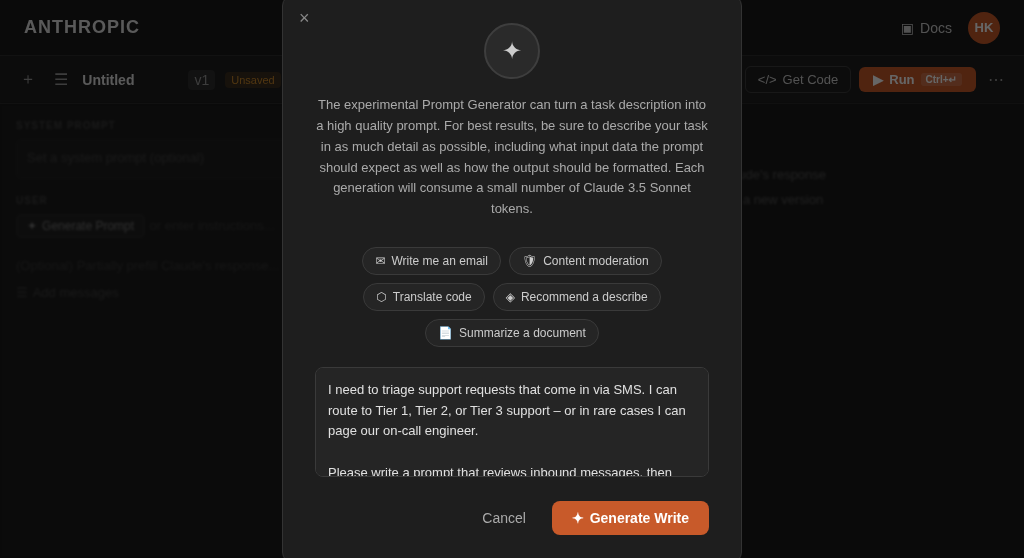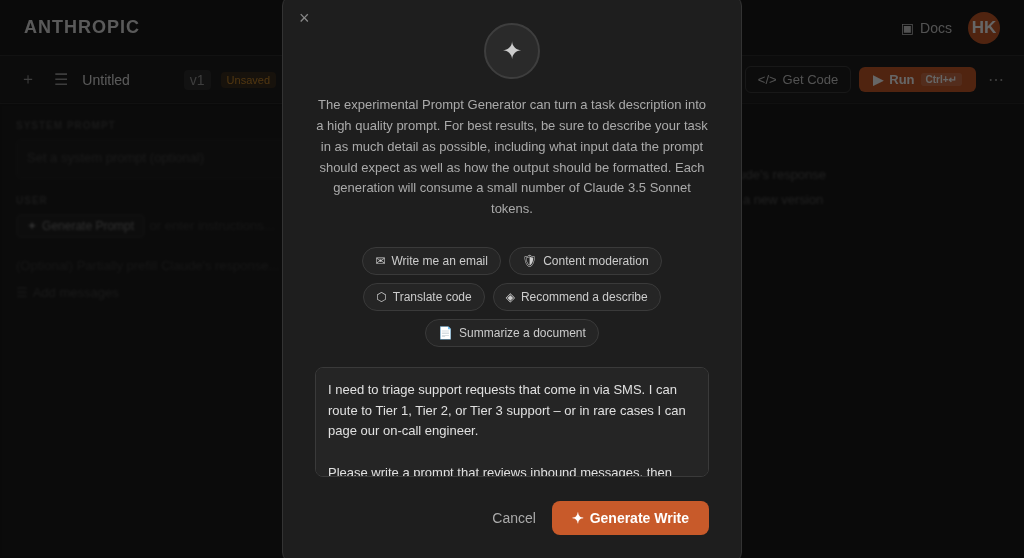--- a/index.html
+++ b/index.html
@@ -63,21 +63,21 @@
       border: none;
     }
     .avatar {
       width: 32px;
       height: 32px;
       border-radius: 50%;
       background: #c85a2a;
       display: flex;
       align-items: center;
       justify-content: center;
-      font-size: 17px;
+      font-size: 13px;
       font-weight: 600;
       color: #fff;
       cursor: pointer;
     }
 
     
     .toolbar {
       background: #1e1e1e;
       display: flex;
       align-items: center;
@@ -99,21 +99,21 @@
       cursor: pointer;
       padding: 4px;
       border-radius: 4px;
       font-size: 16px;
       display: flex;
       align-items: center;
     }
     .file-title {
       font-size: 14px;
       color: #e0e0e0;
-      font-weight: 400;
+      font-weight: 700;
       text-align: center;
     }
     .version-badge {
       background: #2e2e2e;
       color: #999;
       font-size: 14px;
       padding: 2px 6px;
       border-radius: 4px;
       margin-left: 44px;
     }
@@ -322,20 +322,21 @@
       line-height: 1.6;
       resize: none;
       height: 110px;
       outline: none;
       margin-bottom: 20px;
       font-family: inherit;
     }
     .modal-footer {
       display: flex;
       justify-content: flex-end;
+      gap: 10px;
       align-items: center;
     }
     .cancel-btn {
       background: none;
       border: none;
       color: #aaa;
       font-size: 14px;
       cursor: pointer;
       padding: 8px 16px;
     }

